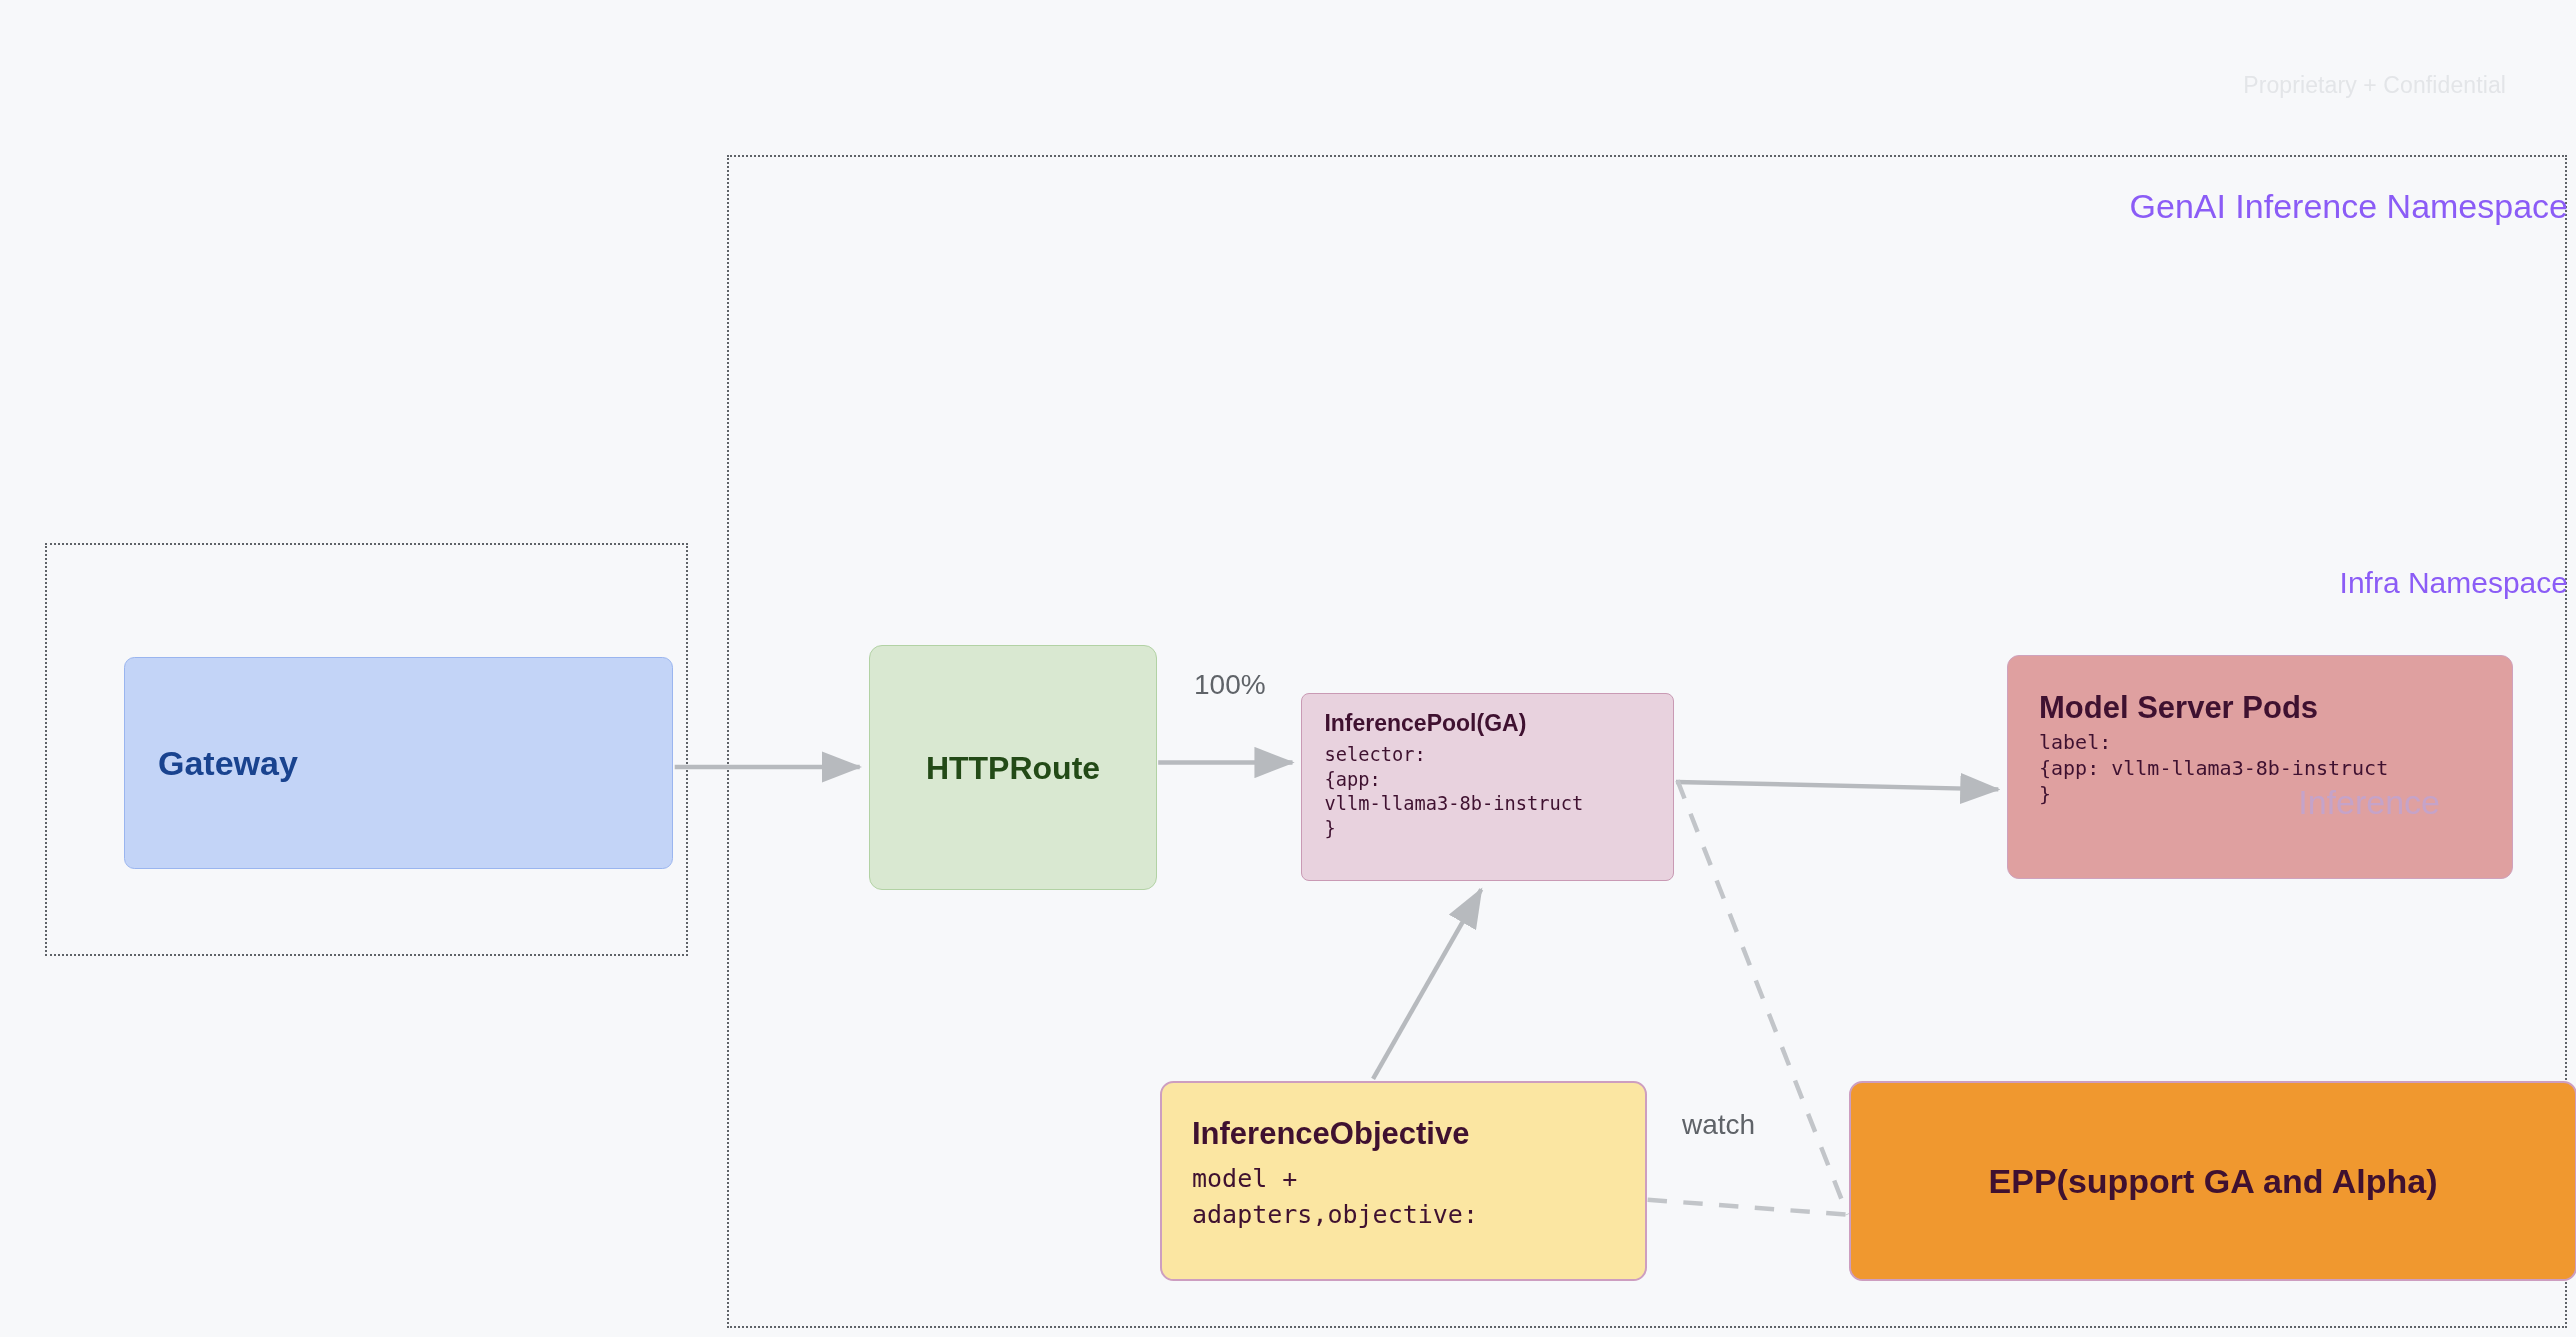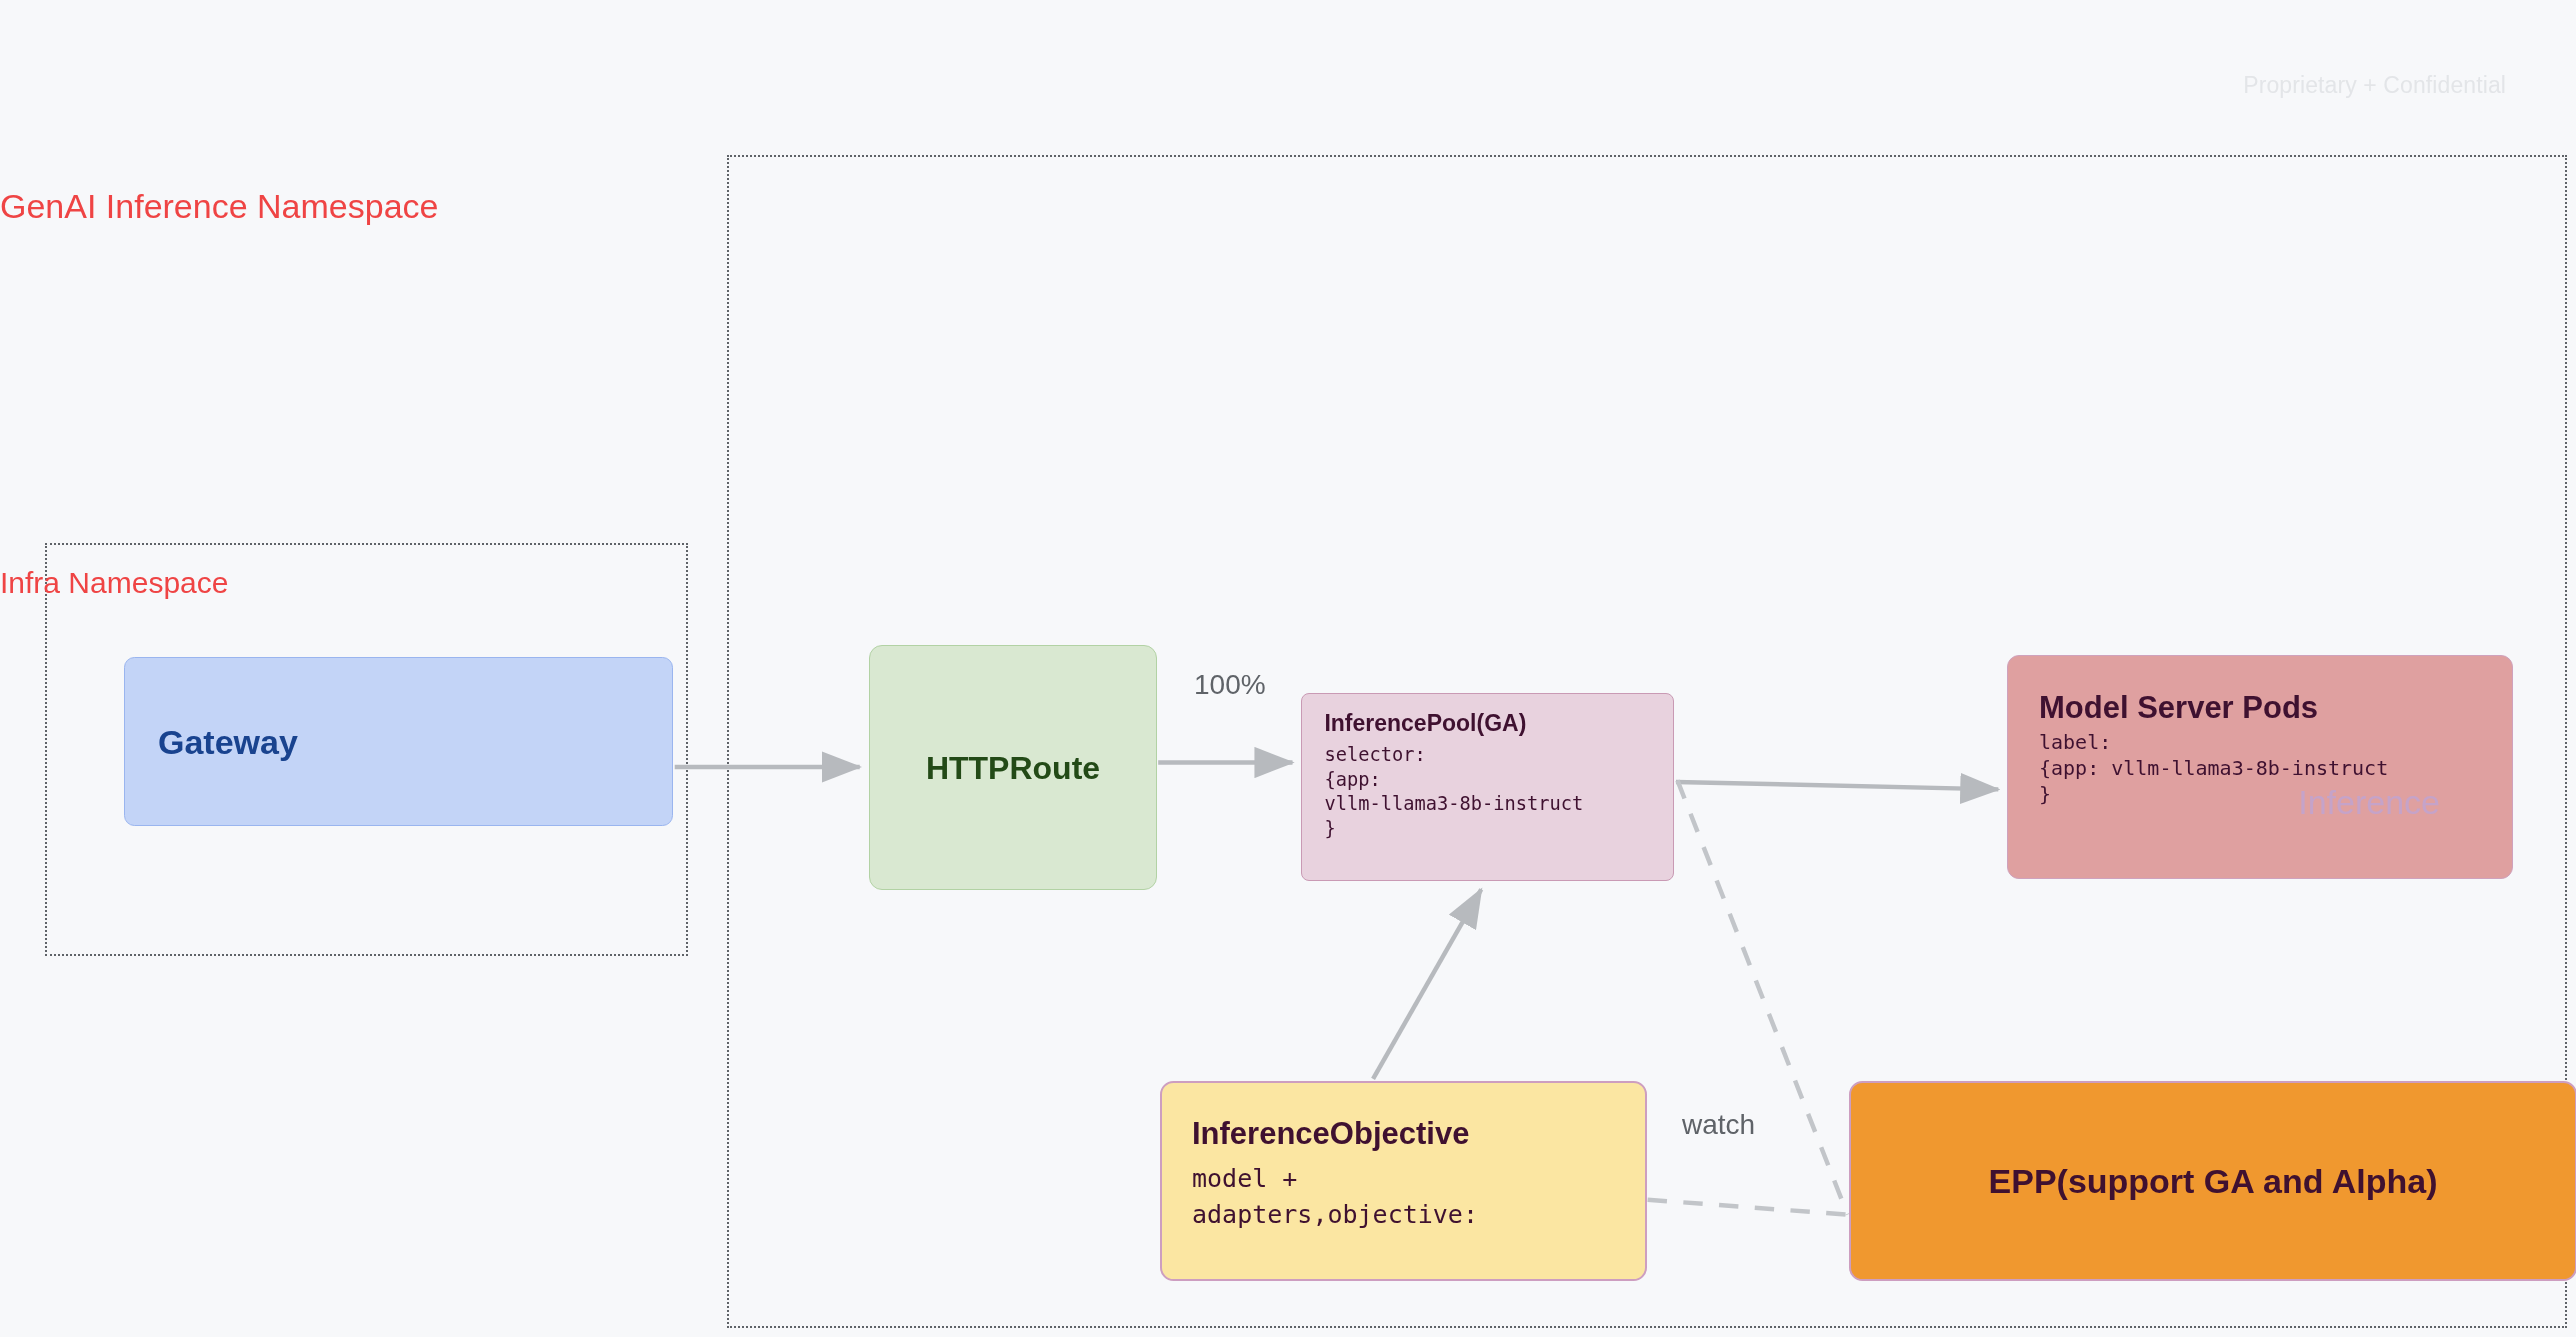--- a/index.html
+++ b/index.html
@@ -30,22 +30,22 @@
   
   .namespace {
     position: absolute;
     border: 2.2px dotted #5f6368;
     box-sizing: border-box;
   }
   .ns-title {
     position: absolute;
     left: 0;
     right: 8px;
-    text-align: left;
-    color: #ef4444;
+    text-align: right;
+    color: #8b5cf6;
     white-space: nowrap;
   }
   #ns-genai {
     left: 727px;
     top: 155px;
     width: 1840px;
     height: 1173px;
   }
   #ns-genai-title {
     top: 187px;
@@ -76,21 +76,21 @@
   .node .sub {
     font-family: "DejaVu Sans Mono", monospace;
     white-space: pre-line;
   }
 
   
   #node-gateway {
     left: 124px;
     top: 657px;
     width: 549px;
-    height: 169px;
+    height: 212px;
     background: #c3d4f7;
     border: 1.5px solid #9ab5ef;
     border-radius: 10.4px;
   }
   #node-gateway .title {
     position: absolute;
     left: 33px;
     top: 50%;
     transform: translateY(-50%);
     font-size: 34px;

